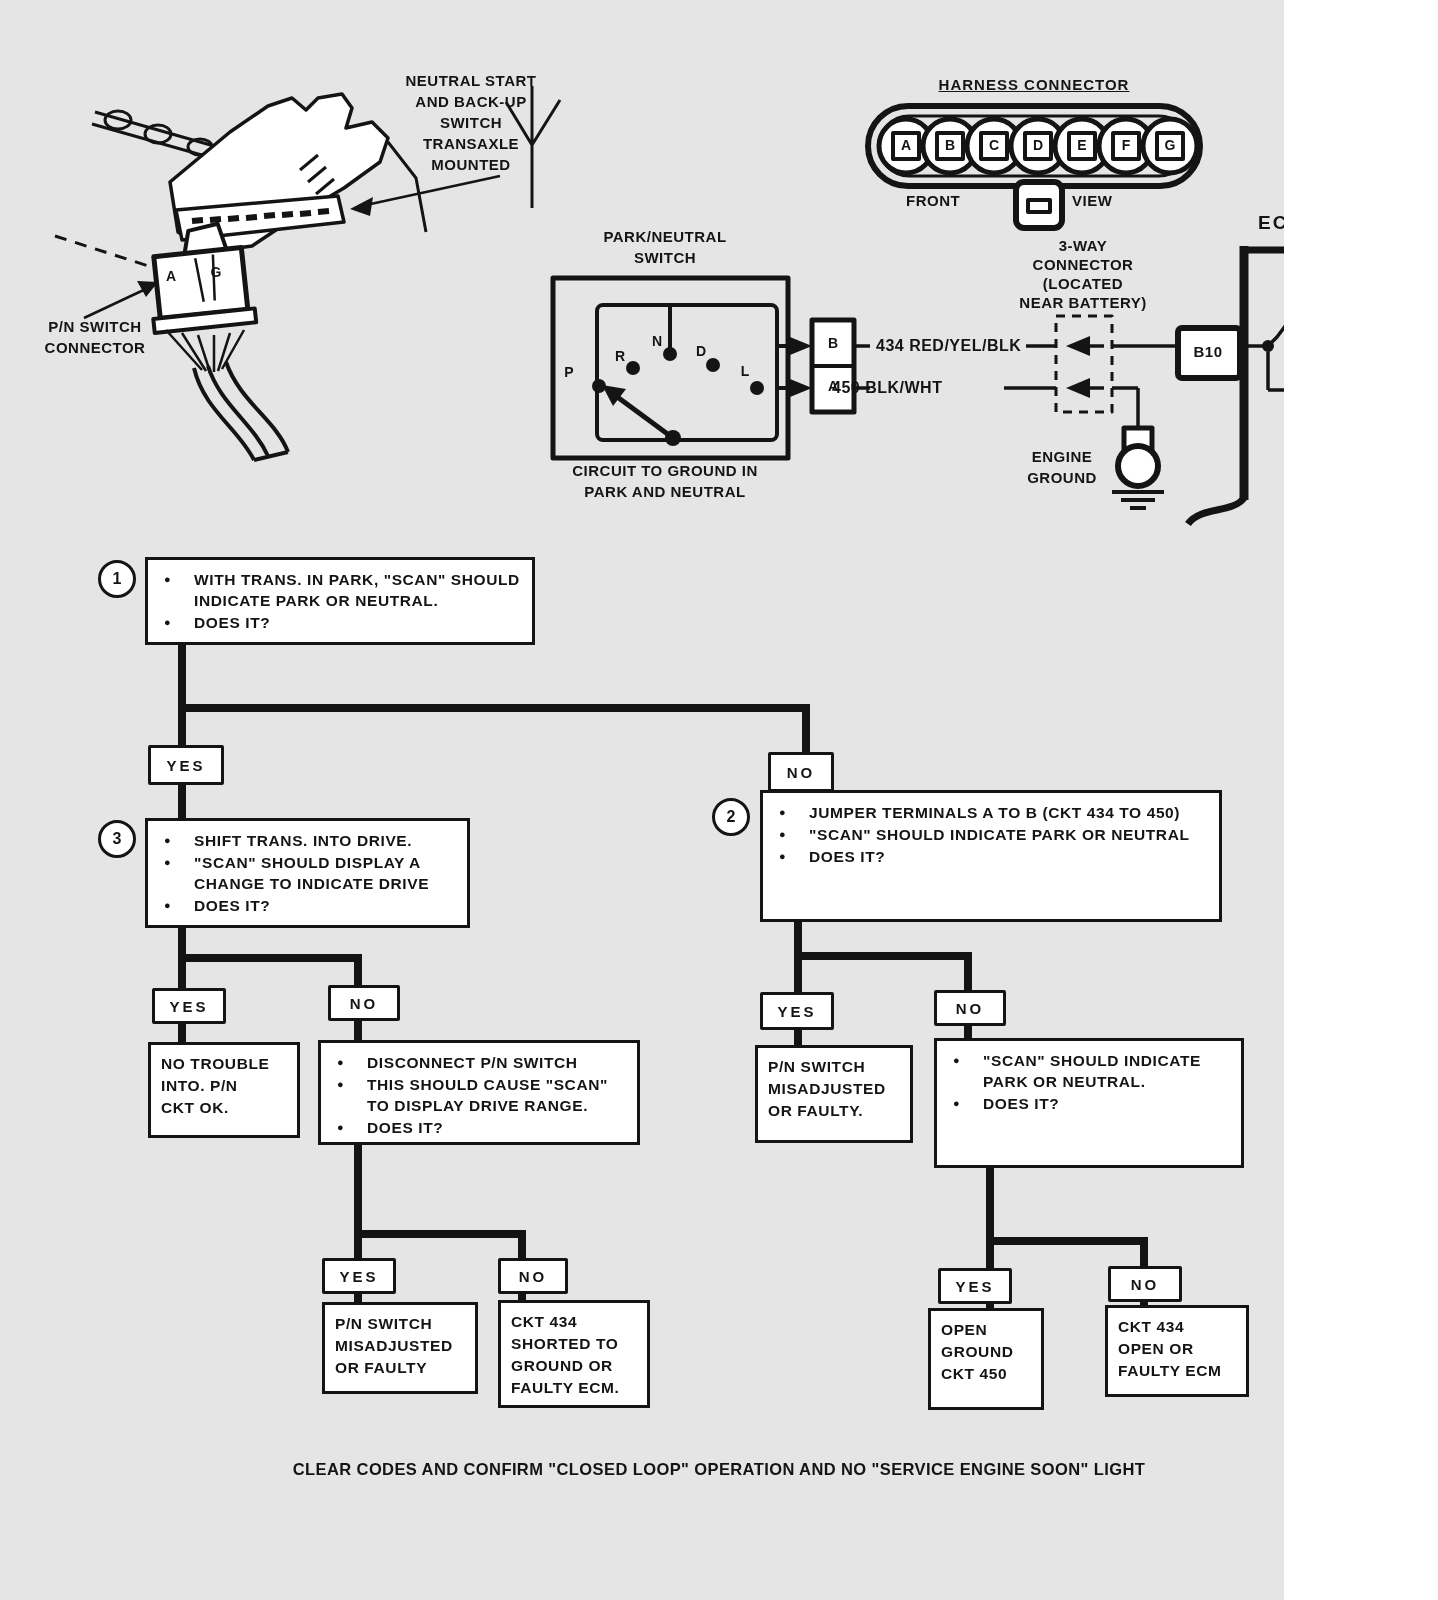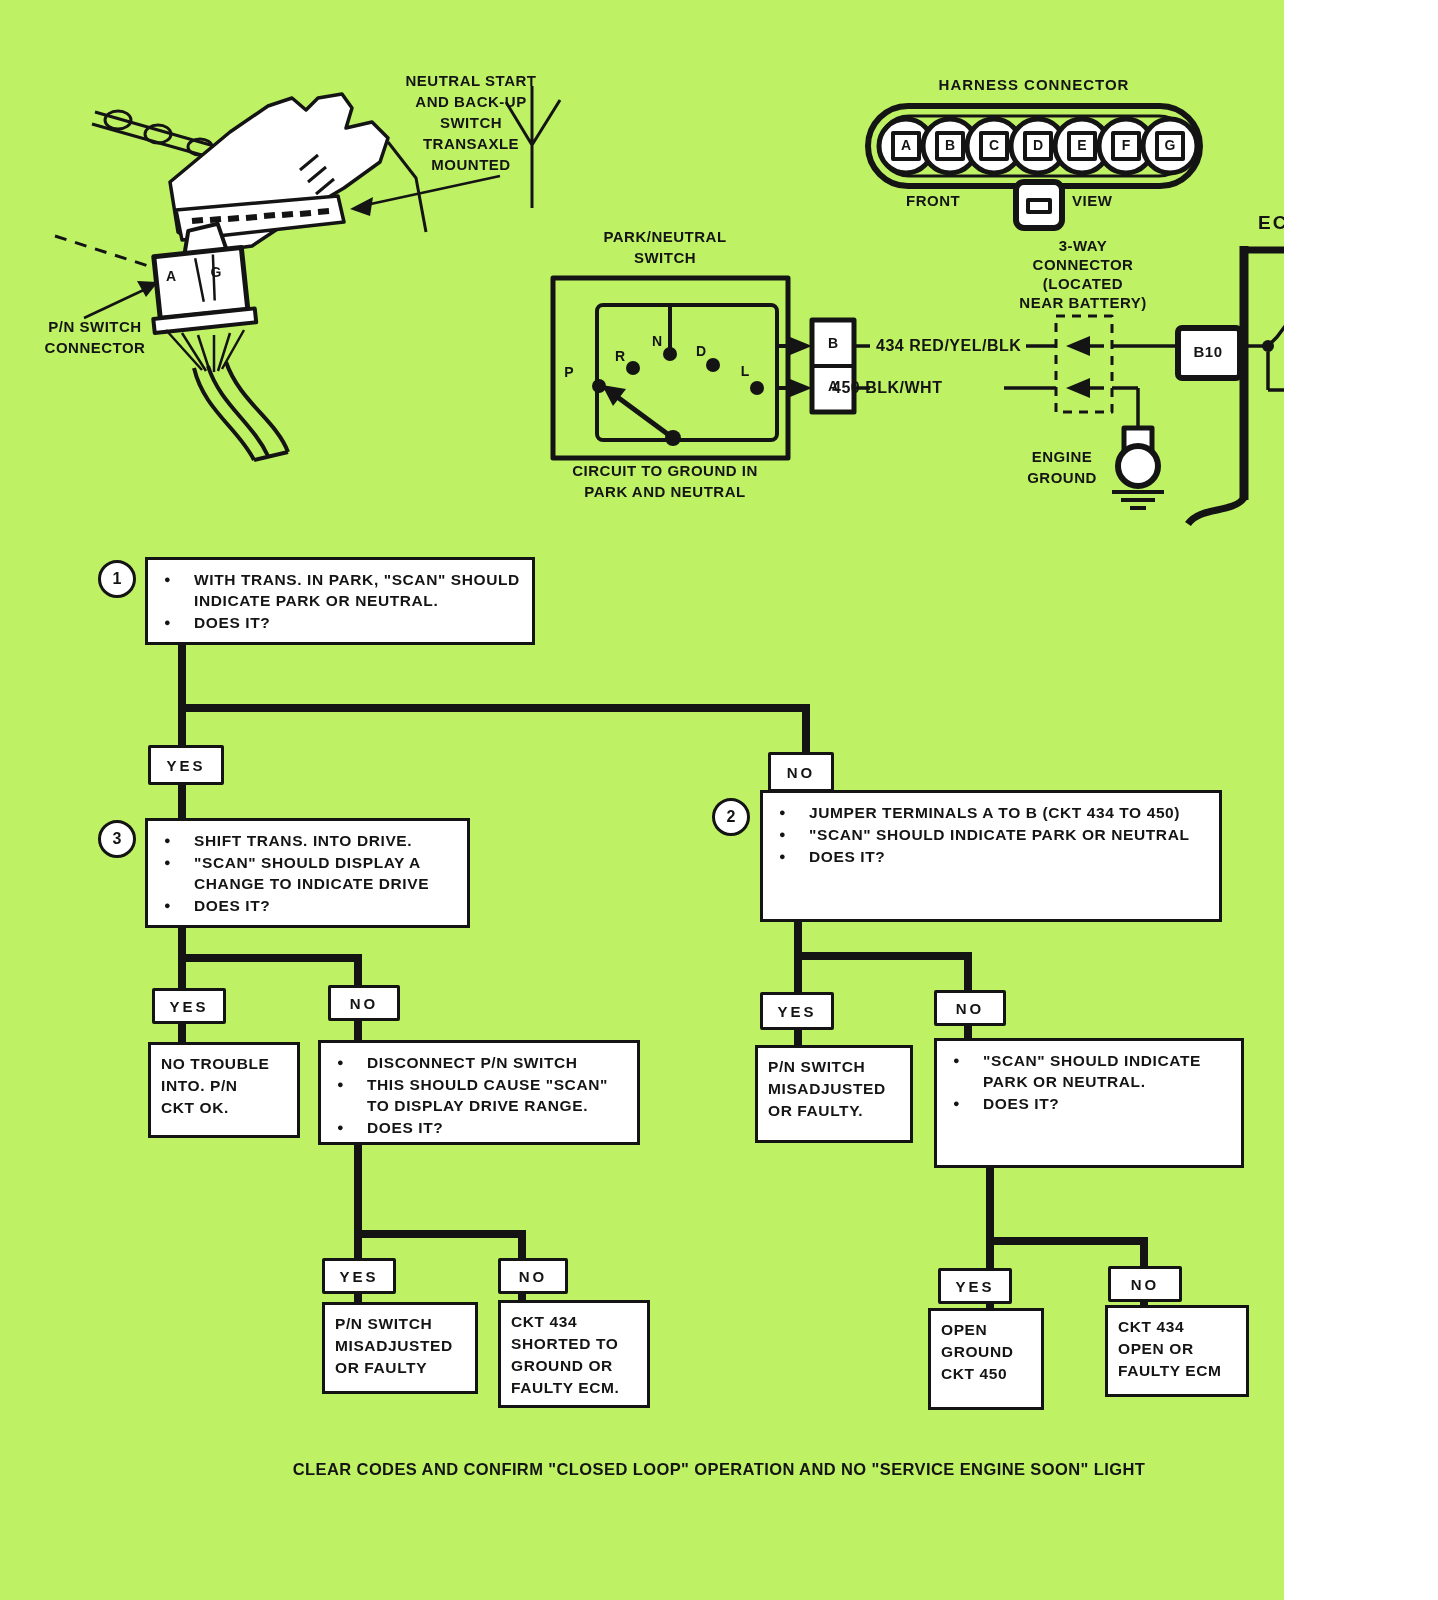--- a/index.html
+++ b/index.html
@@ -1,16 +1,16 @@
 <!DOCTYPE html>
 <html><head>
 <meta charset="utf-8">
 <style>
   html,body{margin:0;padding:0;background:#fff;}
-  #page{position:relative;width:1284px;height:1600px;background:#bef264;overflow:hidden;
+  #page{position:relative;width:1284px;height:1600px;background:#e5e5e5;overflow:hidden;
         font-family:"Liberation Sans",sans-serif;color:#141414;}
   svg.art{position:absolute;left:0;top:0;z-index:1;}
   .abs{position:absolute;z-index:3;}
   .pre{white-space:pre-line;}
   .lbl{font-weight:bold;font-size:15px;line-height:21px;letter-spacing:0.5px;text-align:center;}
   .lbl-l{font-weight:bold;font-size:15px;line-height:21px;letter-spacing:0.5px;}
   .pin{font-weight:bold;font-size:14px;text-align:center;width:26px;}
   .flowbox{position:absolute;z-index:3;background:#fff;border:3px solid #141414;box-sizing:border-box;}
   .stepbox{padding:9px 8px 6px 10px;}
   .bullets{margin:0;padding:0;list-style:none;font-weight:bold;font-size:15.5px;line-height:21px;letter-spacing:0.6px;}
@@ -143,21 +143,21 @@
   <div class="abs lbl pre" style="left:392px;top:70px;width:158px;">NEUTRAL START
 AND BACK-UP
 SWITCH
 TRANSAXLE
 MOUNTED</div>
   <div class="abs lbl pre" style="left:28px;top:316px;width:134px;">P/N SWITCH
 CONNECTOR</div>
   <div class="abs pin" style="left:158px;top:268px;">A</div>
   <div class="abs pin" style="left:203px;top:264px;">G</div>
 
-  <div class="abs lbl" style="left:868px;top:74px;width:332px;letter-spacing:1px;">HARNESS CONNECTOR</div>
+  <div class="abs lbl" style="left:868px;top:74px;width:332px;letter-spacing:1px;text-decoration:underline;">HARNESS CONNECTOR</div>
   <div class="abs pin" style="left:893px;top:137px;">A</div>
   <div class="abs pin" style="left:937px;top:137px;">B</div>
   <div class="abs pin" style="left:981px;top:137px;">C</div>
   <div class="abs pin" style="left:1025px;top:137px;">D</div>
   <div class="abs pin" style="left:1069px;top:137px;">E</div>
   <div class="abs pin" style="left:1113px;top:137px;">F</div>
   <div class="abs pin" style="left:1157px;top:137px;">G</div>
   <div class="abs lbl-l" style="left:906px;top:190px;">FRONT</div>
   <div class="abs lbl-l" style="left:1072px;top:190px;">VIEW</div>
 

